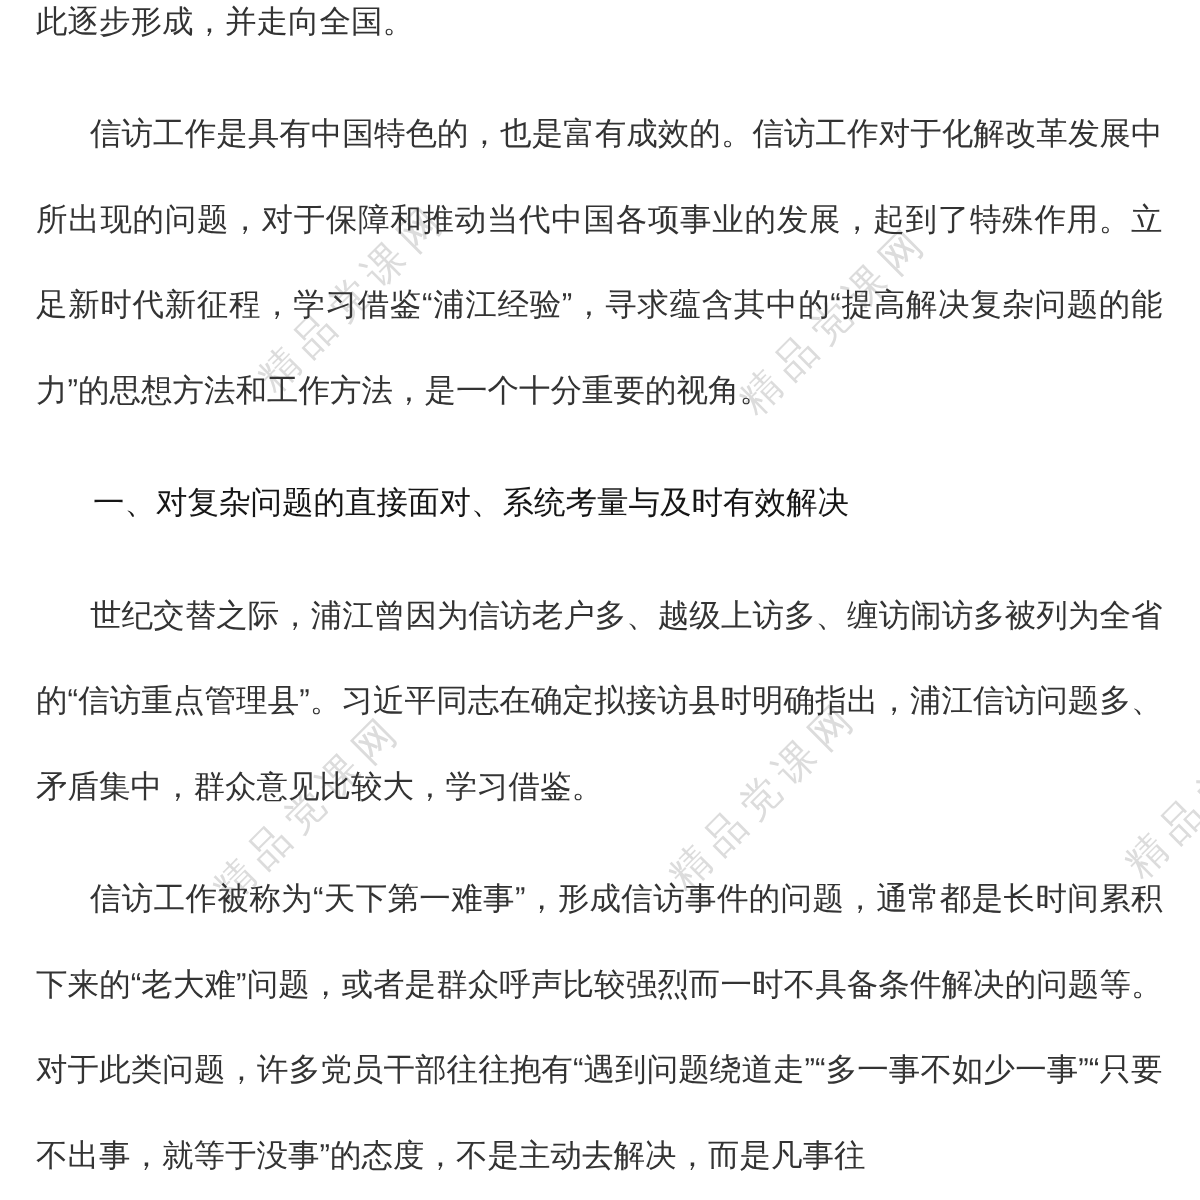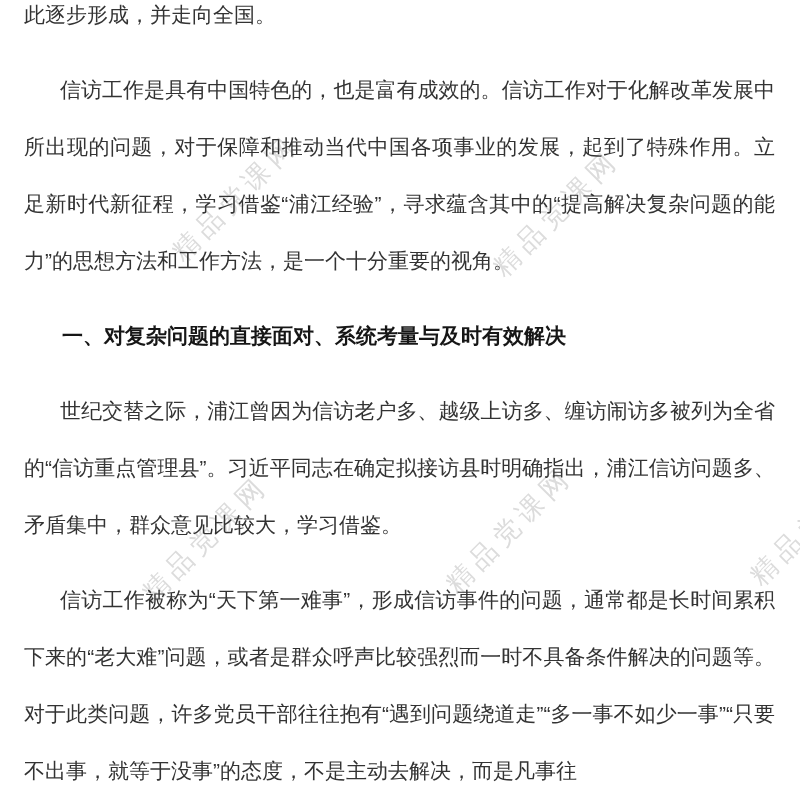--- a/index.html
+++ b/index.html
@@ -52,21 +52,21 @@
   }
   .doc p.first {
     margin-top: -14px;
   }
   .doc p.indent {
     text-indent: 36px;
   }
   .doc .heading {
     margin: 0 0 18px 0;
     font-size: 21px;
-    font-weight: bold;
+    font-weight: normal;
     color: #161616;
     text-indent: 38px;
     line-height: 57px;
   }
 </style>
 </head>
 <body>
 
 <div class="watermark-layer">
   <span class="wm wm-1">精品党课网</span>

